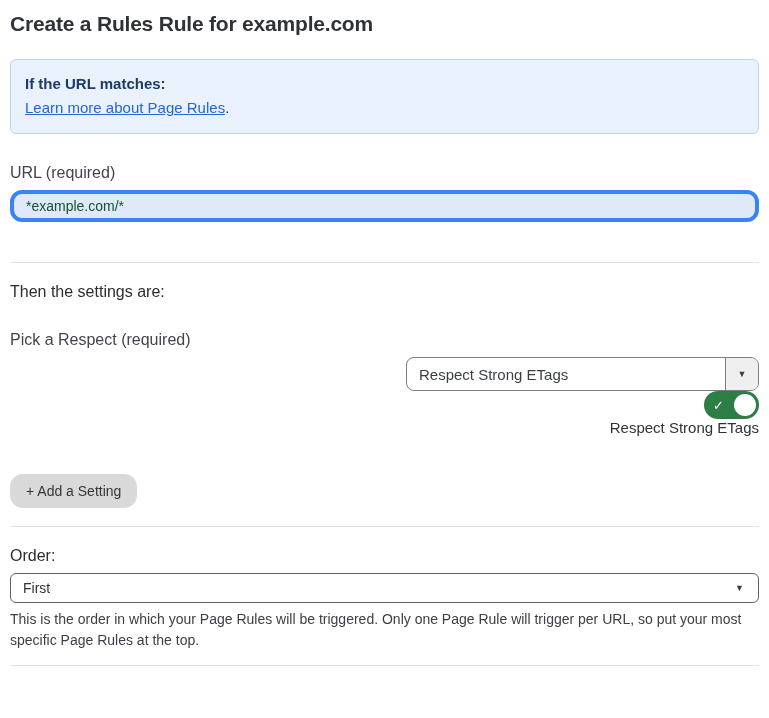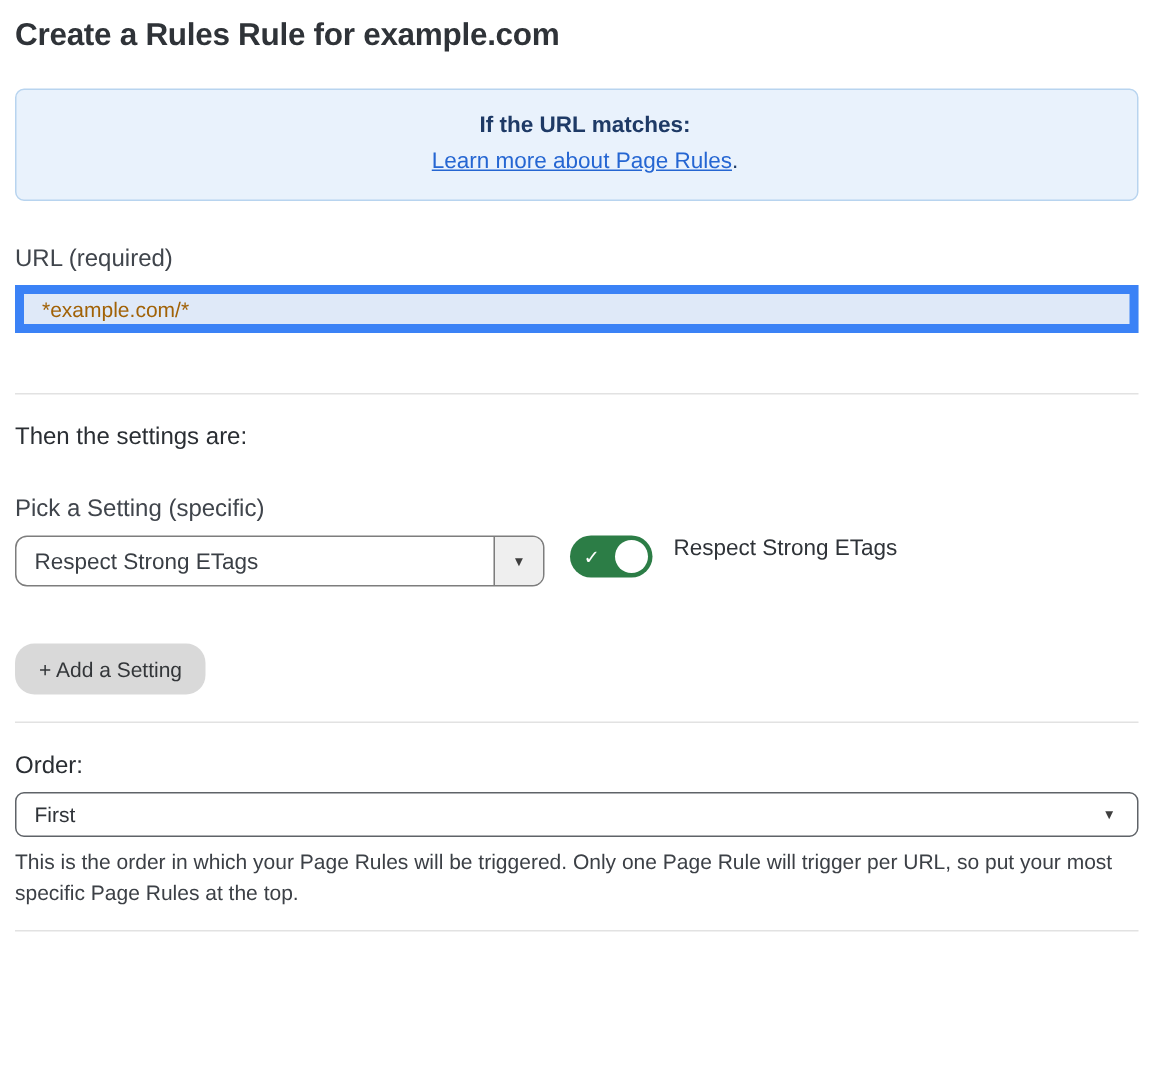--- a/index.html
+++ b/index.html
@@ -22,46 +22,45 @@
 
   .info-box {
     margin-top: 23px;
     background: #e9f2fc;
     border: 1px solid #b8d4ef;
     border-radius: 6px;
     padding: 12px 3px 13px 14px;
     color: #1e3a66;
     font-size: 15px;
     line-height: 24px;
-    text-align: center;
   }
   .info-box .info-heading { font-weight: 700; }
   .info-box a.info-link {
     color: #2566d2;
     text-decoration: underline;
     cursor: pointer;
   }
 
   .field-label {
     display: block;
     font-size: 16px;
     color: #40454c;
     margin-top: 30px;
   }
 
   .url-input {
     margin-top: 8px;
     width: 100%;
     height: 32px;
     background: #dfe9f8;
-    border: 6px solid #3b82f6;
-    border-radius: 0;
+    border: 4px solid #3b82f6;
+    border-radius: 12px;
     padding: 0 12px;
     font-size: 14px;
-    color: #a16207;
+    color: #14532d;
     font-family: "Liberation Sans", sans-serif;
     outline: none;
   }
 
   .divider {
     border: none;
     border-top: 1px solid #e2e2e2;
     margin-top: 40px;
   }
   .divider.tight { margin-top: 18px; }
@@ -69,22 +68,23 @@
 
   .section-heading {
     font-size: 16px;
     font-weight: 400;
     color: #2a2e33;
     margin-top: 20px;
   }
 
   .setting-row {
     display: flex;
-    align-items: flex-start;
+    align-items: flex-end;
     margin-top: 8px;
+    flex-direction: column;
   }
 
   .setting-select {
     width: 353px;
     height: 34px;
     border: 1px solid #7d7d7d;
     border-radius: 8px;
     background: #ffffff;
     display: flex;
     align-items: stretch;
@@ -207,21 +207,21 @@
     <div><a class="info-link">Learn more about Page Rules</a><span>.</span></div>
   </div>
 
   <label class="field-label">URL (required)</label>
   <input class="url-input" type="text" value="*example.com/*" style="">
 
   <hr class="divider">
 
   <h2 class="section-heading">Then the settings are:</h2>
 
-  <label class="field-label">Pick a Setting (specific)</label>
+  <label class="field-label">Pick a Respect (required)</label>
 
   <div class="setting-row">
     <div class="setting-select">
       <span class="select-value">Respect Strong ETags</span>
       <span class="select-arrow-seg">
         <span class="caret">▼</span>
       </span>
     </div>
 
     <div class="toggle" role="switch" aria-checked="true">

